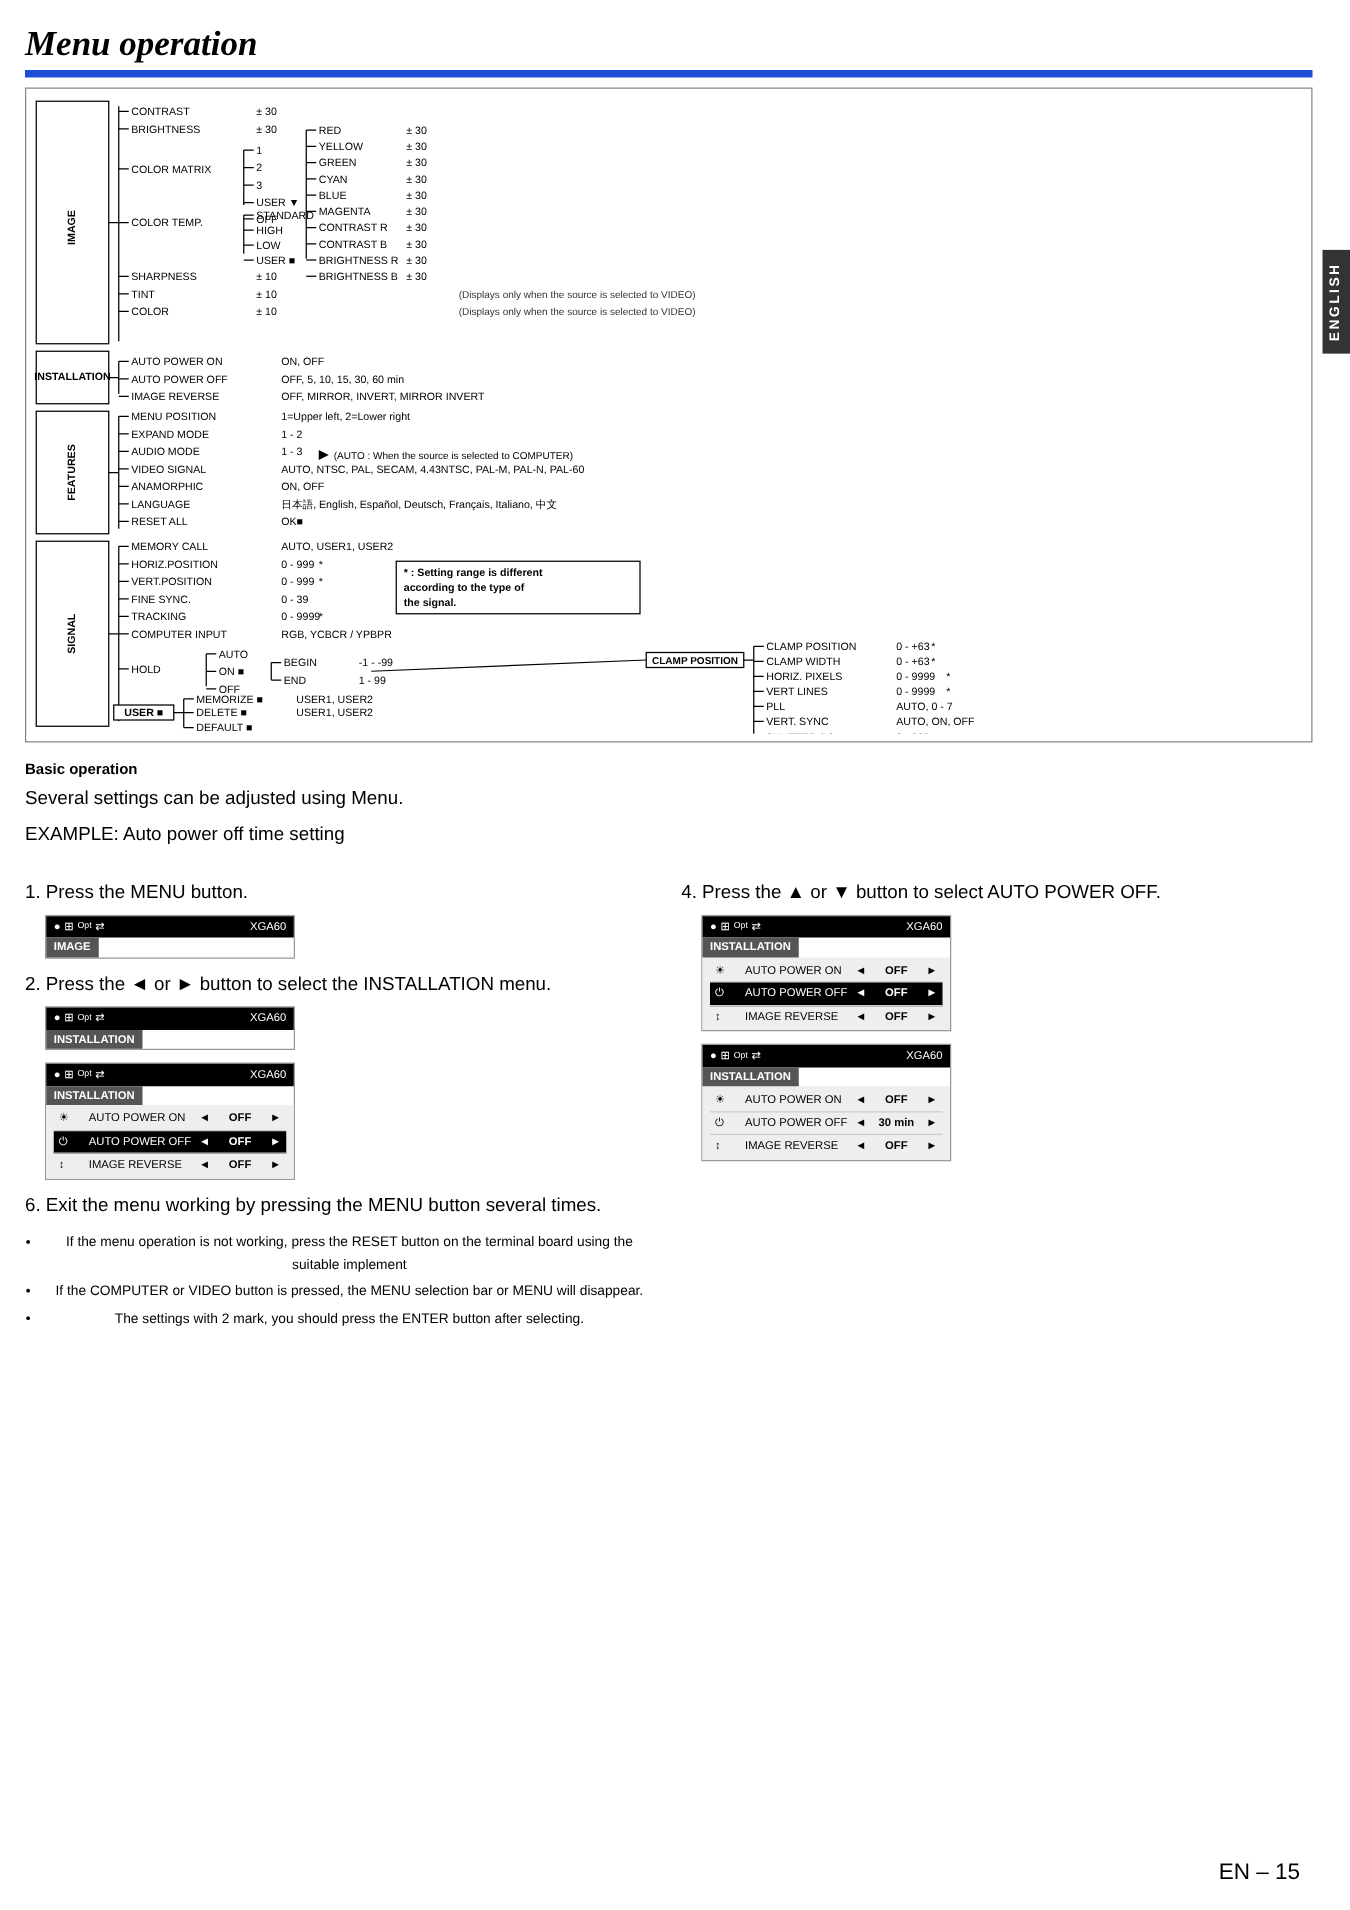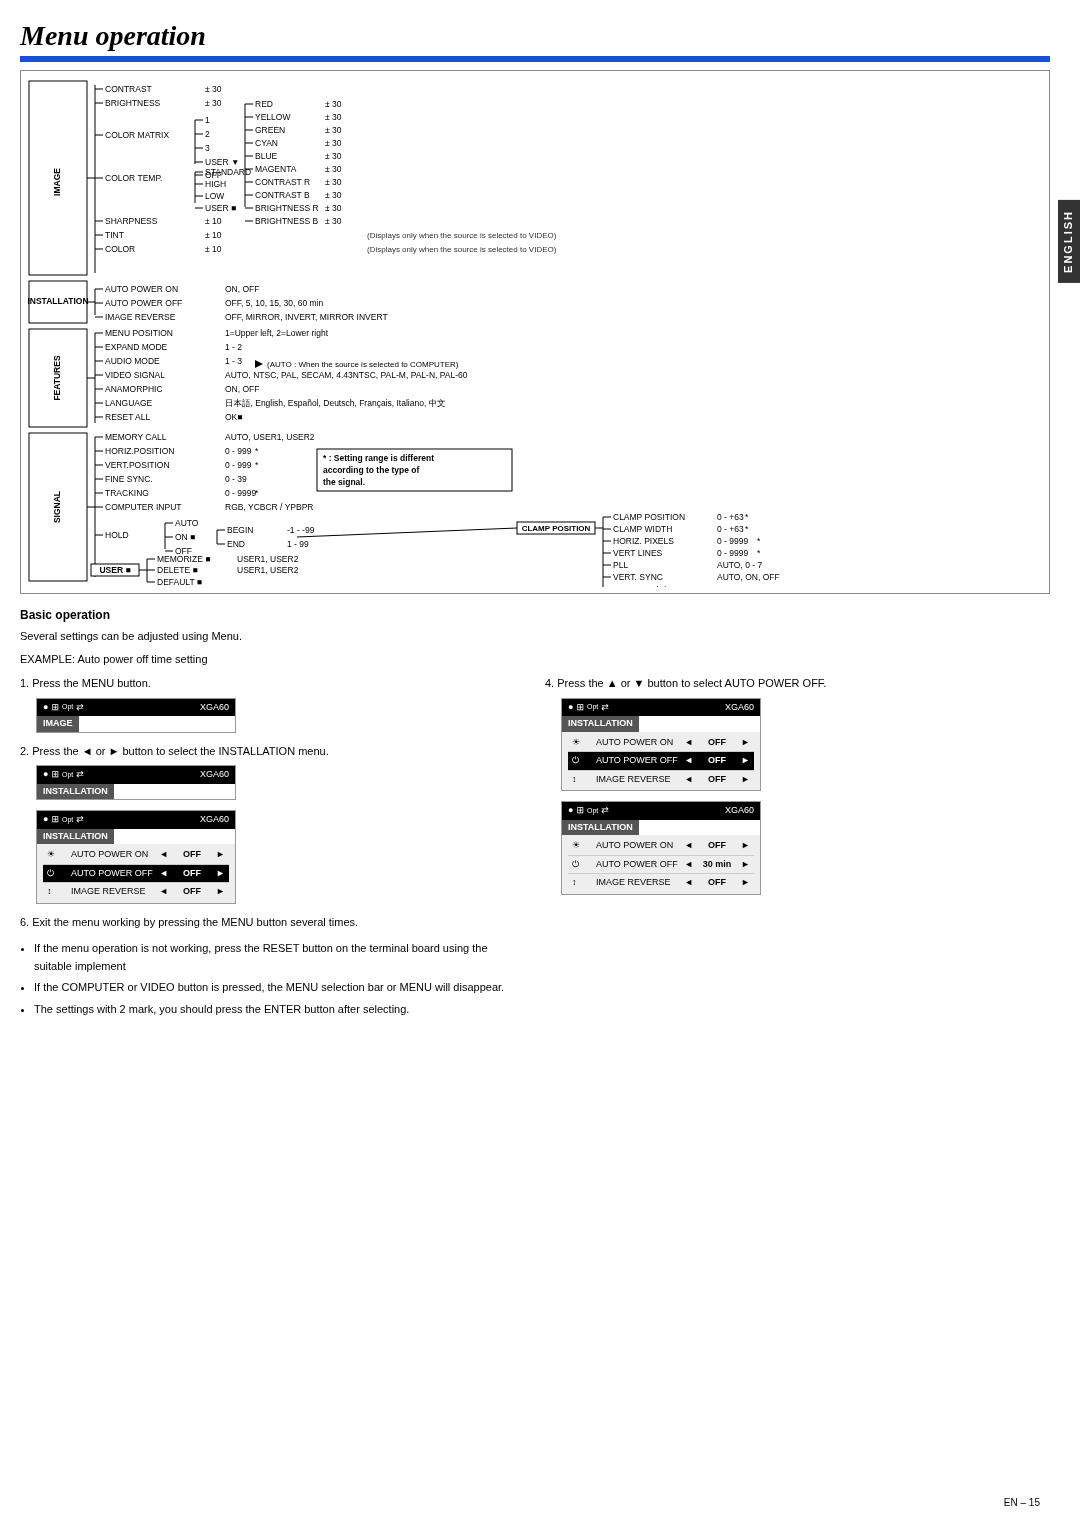--- a/index.html
+++ b/index.html
@@ -47,29 +47,29 @@
       margin-top: 10px;
     }
 
     .basic-section h2 {
       font-size: 12px;
       font-weight: bold;
       margin-bottom: 6px;
     }
 
     .basic-section p {
-      font-size: 11px;
+      font-size: 15px;
       margin-bottom: 6px;
       line-height: 1.5;
     }
 
     .two-col {
       display: flex;
       gap: 20px;
-      margin-top: 8px;
+      margin-top: 24px;
     }
 
     .col-left, .col-right {
       flex: 1;
     }
 
     .step {
       margin-bottom: 10px;
       font-size: 11px;
       line-height: 1.5;
@@ -147,31 +147,32 @@
     .menu-row-item .value-col {
       width: 40px;
       text-align: center;
       font-weight: bold;
     }
 
     .bullet-list {
       margin-left: 14px;
       font-size: 11px;
       line-height: 1.6;
+      text-align: center;
     }
 
     .bullet-list li {
       margin-bottom: 4px;
     }
 
     .page-num {
       position: absolute;
       bottom: 20px;
       right: 40px;
-      font-size: 10px;
+      font-size: 18px;
     }
 
     
     .diag {
       font-size: 8.5px;
       font-family: Arial, sans-serif;
       line-height: 1.45;
       border: 1px solid #888;
       padding: 6px;
       margin-bottom: 14px;

